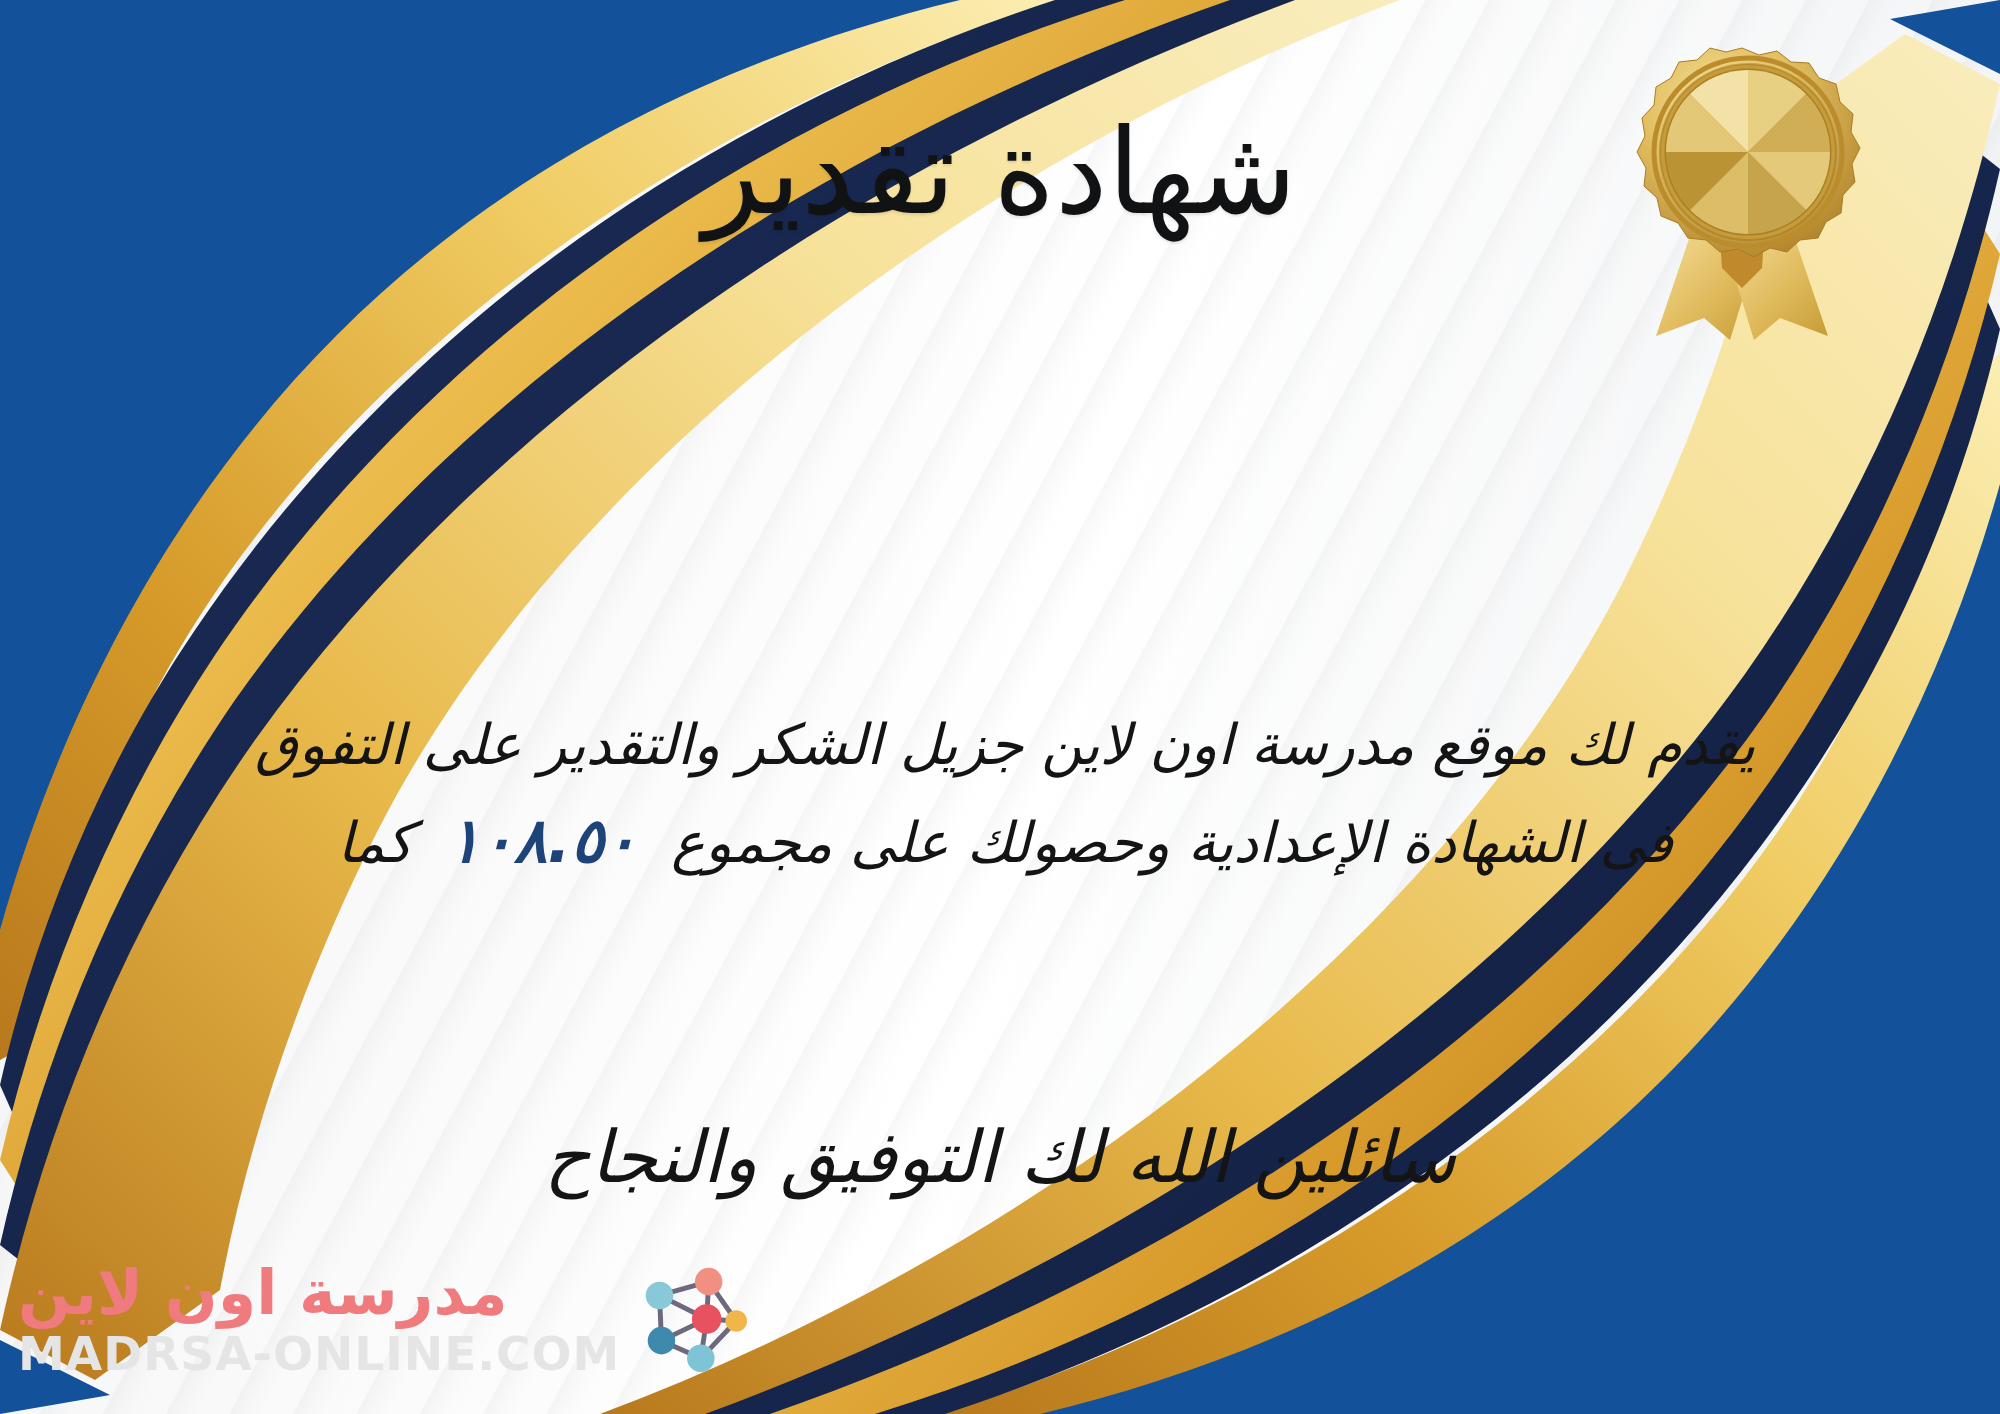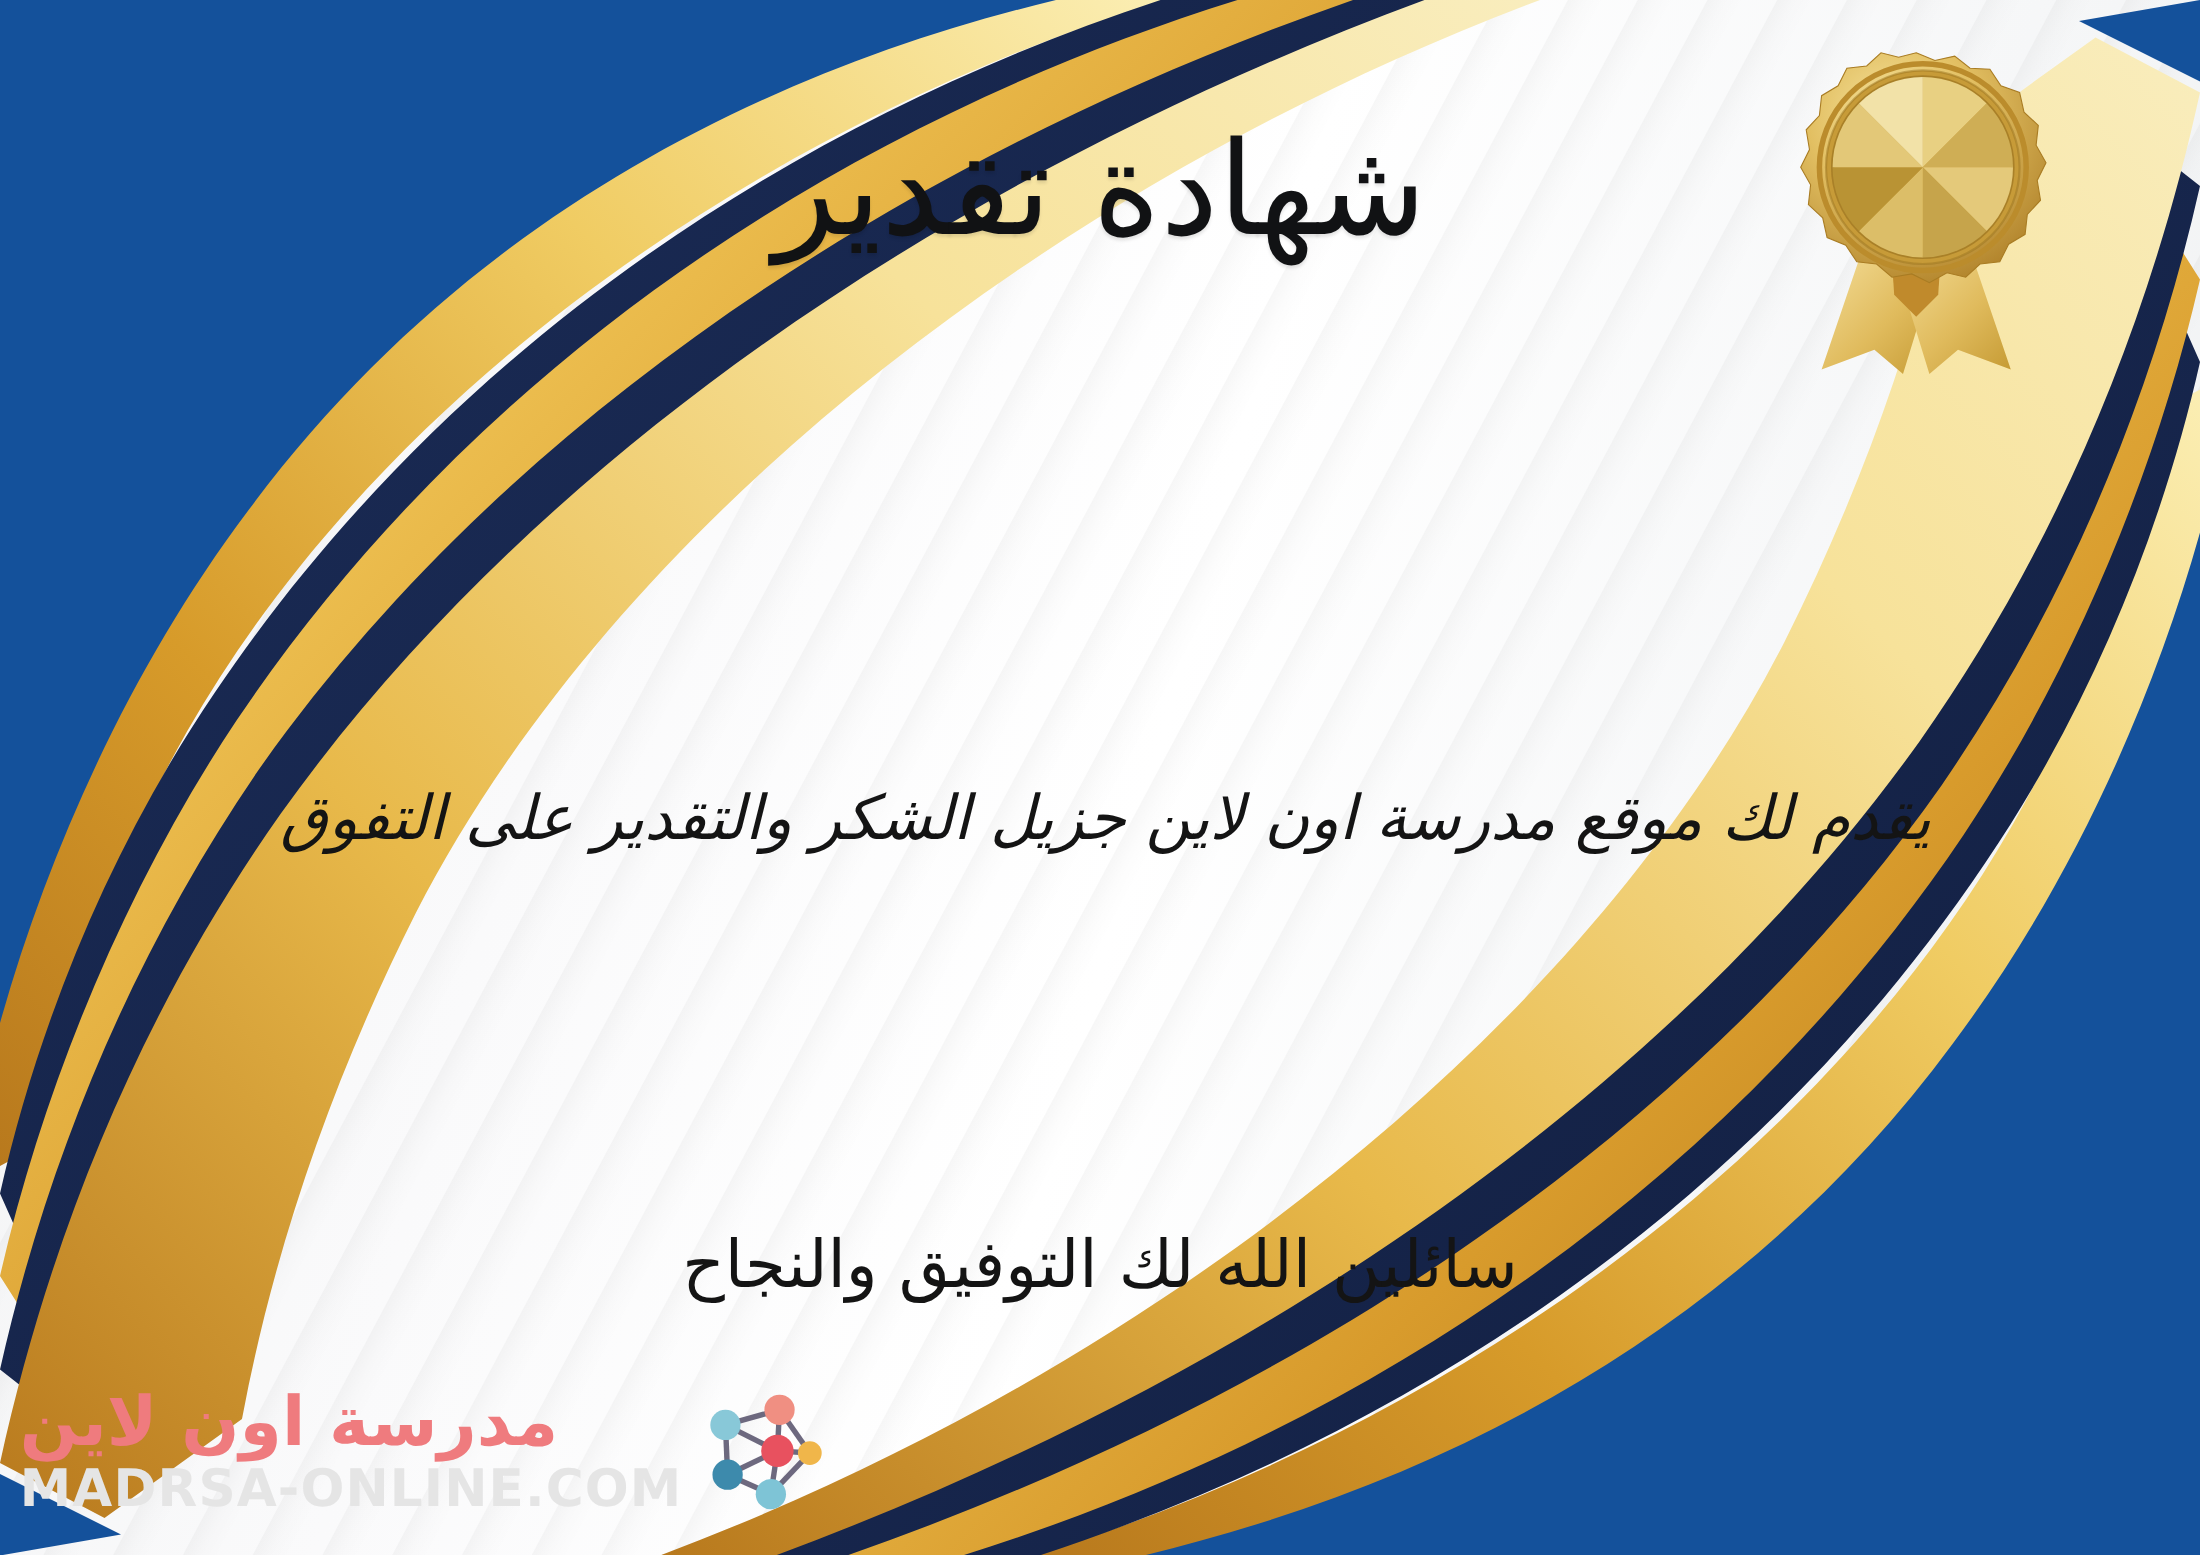--- a/index.html
+++ b/index.html
@@ -91,22 +91,23 @@
     font-size:62px;
     padding:0 34px;
     letter-spacing:2px;
   }
   .closing{
     position:absolute;
     top:1115px;
     left:0;
     right:0;
     text-align:center;
-    font-size:60px;
+    font-size:72px;
     color:#141414;
+    font-style:italic;
   }
 
   
   .brand{
     position:absolute;
     left:18px;
     bottom:36px;
     display:flex;
     flex-direction:row-reverse;
     align-items:center;
@@ -246,20 +247,23 @@
     </g>
   </svg>
 
   <div class="content">
 
     <div class="cert-title">شهادة تقدير</div>
 
 
     <div class="body-block">
       <div class="body-line">يقدم لك موقع مدرسة اون لاين جزيل الشكر  والتقدير على التفوق</div>
+      <div class="body-line">
+        <span>فى الشهادة الإعدادية وحصولك على مجموع</span><span class="score">١٠٨.٥٠</span><span>كما</span>
+      </div>
     </div>
 
     <div class="closing">سائلين الله لك التوفيق  والنجاح</div>
   </div>
 
   <div class="brand">
     <div class="brand-text">
       <div class="brand-ar">مدرسة اون لاين</div>
       <div class="brand-en">MADRSA-ONLINE.COM</div>
     </div>

